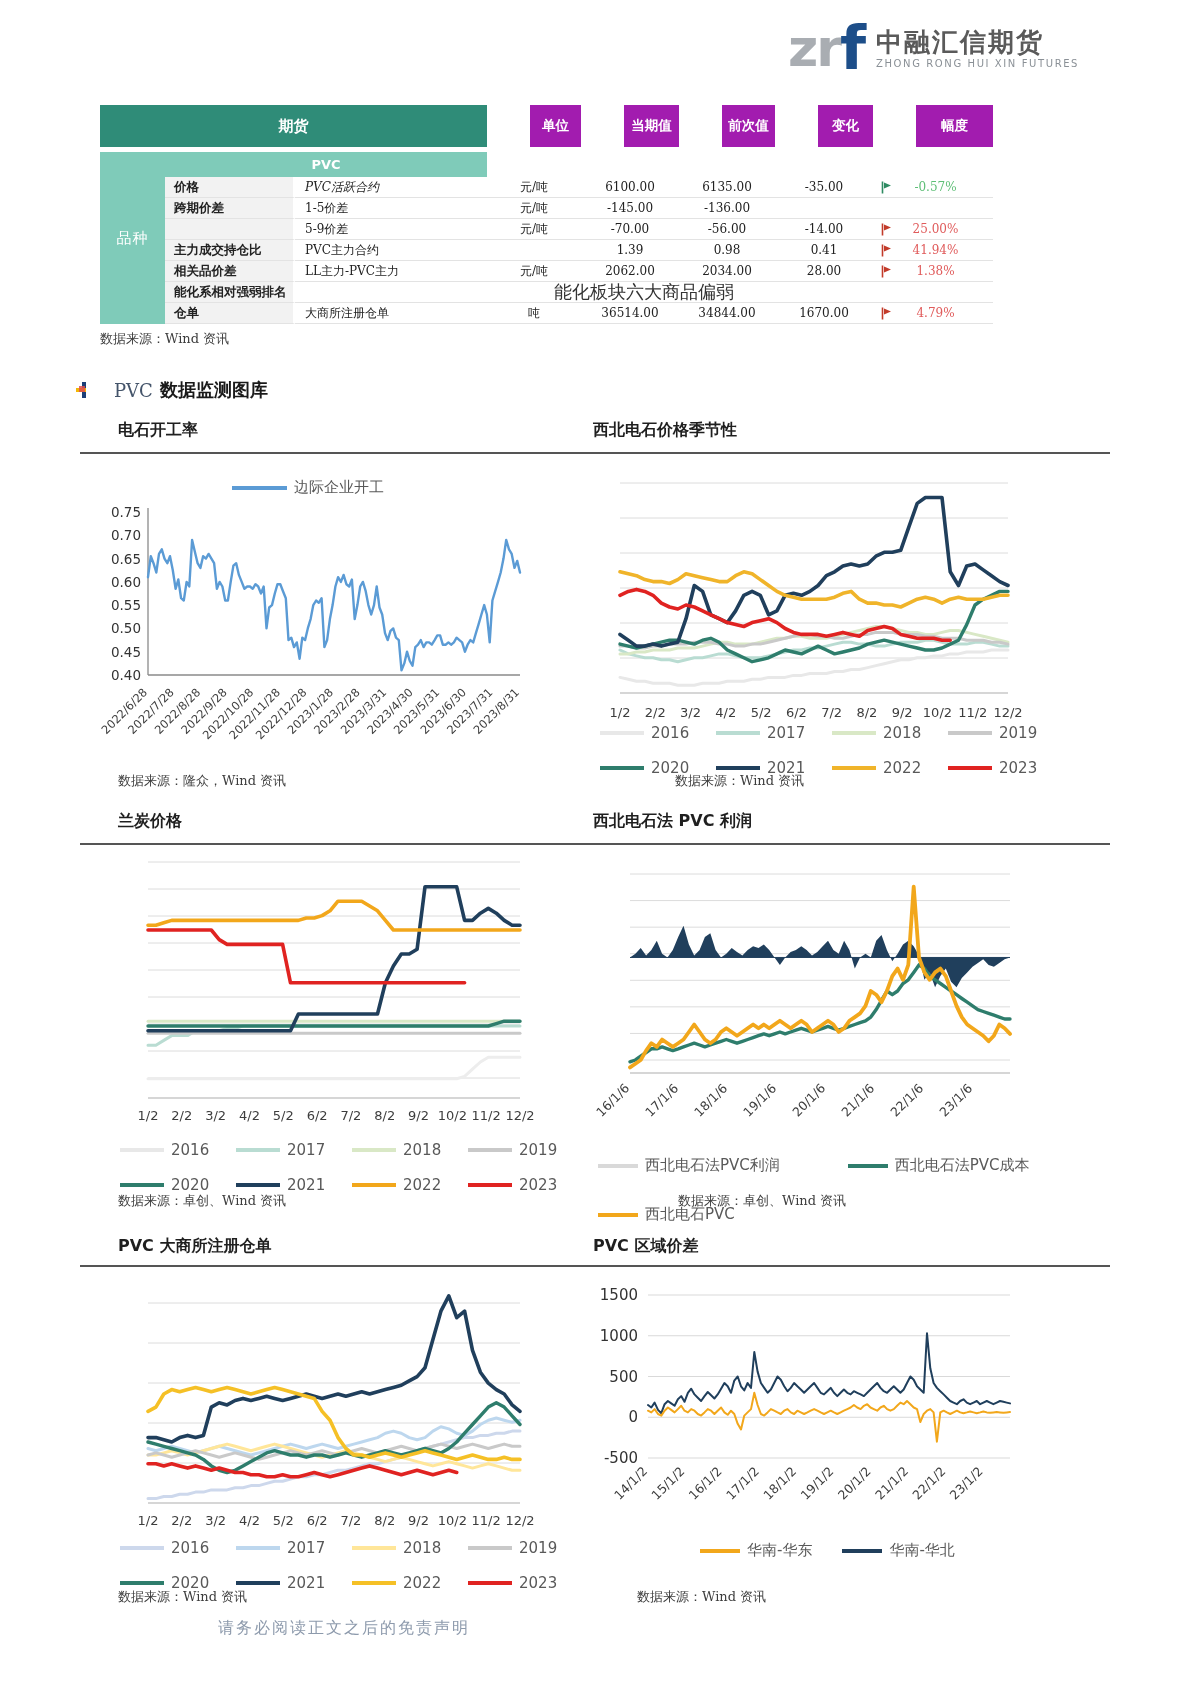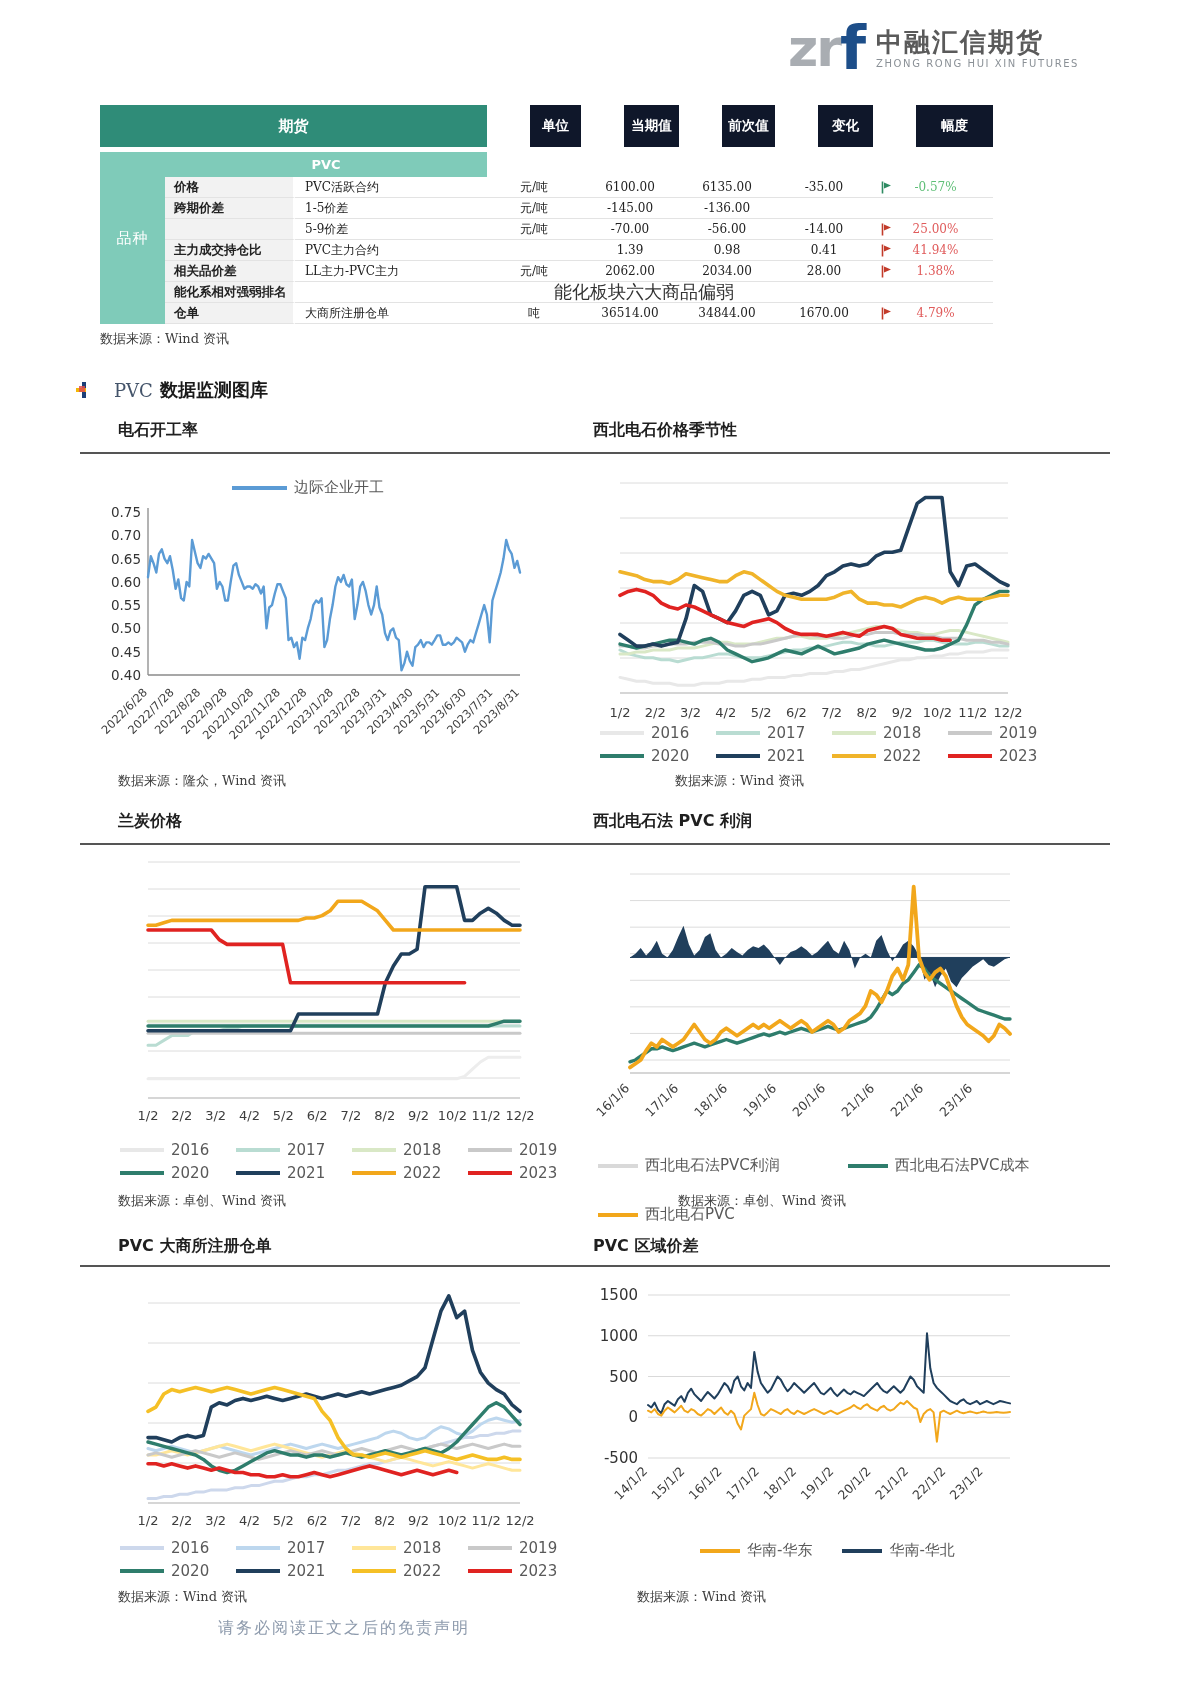--- a/index.html
+++ b/index.html
@@ -13,21 +13,21 @@
   .logo-txt{display:flex;flex-direction:column;}
   .logo-cn{font-size:26px;font-weight:bold;color:#5a5a5a;letter-spacing:2px;line-height:1.2;}
   .logo-en{font-size:10px;color:#8a9096;letter-spacing:1.6px;}
   
   #futures-table{position:absolute;left:100px;top:105px;display:grid;
     grid-template-columns:65px 130px 192px 94px 98px 96px 98px 120px;
     grid-template-rows:42px 5px 25px repeat(7,21px);
     font-family:"DejaVu Serif","Liberation Serif",serif;}
   .th-teal{background:#2f8c78;color:#fff;display:flex;align-items:center;justify-content:center;
     font-weight:bold;font-size:15px;font-family:"DejaVu Sans",sans-serif;}
-  .th-dark{background:#0f172a;color:#fff;display:flex;align-items:center;justify-content:center;
+  .th-dark{background:#a21caf;color:#fff;display:flex;align-items:center;justify-content:center;
     font-weight:bold;font-size:13.5px;border-left:3px solid #fff;font-family:"DejaVu Sans",sans-serif;margin-left:40px;}
   .th-pvc{background:#7fcbb9;color:#fff;display:flex;align-items:center;justify-content:center;
     font-weight:bold;font-size:13px;font-family:"DejaVu Sans",sans-serif;}
   .pinzhong{background:#7fcbb9;color:#fff;display:flex;align-items:center;justify-content:center;
     font-size:15px;letter-spacing:1px;font-family:"DejaVu Sans",sans-serif;}
   .td{display:flex;align-items:center;font-size:12px;color:#222;border-bottom:1px solid #e3e3e3;background:#fff;}
   .td-cat{background:#f2f2f2;font-weight:bold;padding-left:9px;border-right:2px solid #fff;font-size:12.5px;}
   .td-item{padding-left:10px;}
   .td-c{justify-content:center;}
   .td-span{justify-content:center;font-size:18px;color:#333;}
@@ -37,21 +37,21 @@
   
   .src{position:absolute;font-family:"DejaVu Serif","Liberation Serif",serif;font-size:13px;color:#3d3d3d;}
   .section-head{position:absolute;left:76px;top:378px;display:flex;align-items:center;font-size:18px;}
   .sec-icon{width:16px;height:16px;position:relative;margin-right:22px;}
   .sec-icon i{position:absolute;display:block;}
   .sec-pvc{color:#44546a;margin-right:7px;font-family:"DejaVu Serif",serif;}
   .sec-rest{color:#1a1a1a;font-weight:bold;}
   .chart-title{position:absolute;font-weight:bold;font-size:16px;color:#1f1f1f;}
   .rule{position:absolute;left:80px;width:1030px;border-top:2px solid #555;}
   
-  .lg-grid{position:absolute;display:grid;row-gap:2px;}
+  .lg-grid{position:absolute;display:grid;row-gap:14px;}
   .lg-row{position:absolute;display:flex;align-items:center;}
   .lg-item{display:flex;align-items:center;height:21px;margin-right:14px;}
   .lg-swatch{height:4px;width:44px;margin-right:7px;flex:0 0 auto;}
   .lg-label{font-size:15px;color:#595959;white-space:nowrap;}
   .footer{position:absolute;left:218px;top:1618px;font-family:"DejaVu Serif","Liberation Serif",serif;
     font-size:16px;color:#8d9aac;letter-spacing:2px;}
   svg{overflow:visible;font-family:"DejaVu Sans",sans-serif;}
 </style>
 </head>
 <body>
@@ -70,21 +70,21 @@
   <div id="futures-table">
       <div class="th-teal" style="grid-area: 1 / 1 / auto / span 3;">期货</div>
       <div class="th-dark" style="grid-area: 1 / 4;">单位</div>
       <div class="th-dark" style="grid-area: 1 / 5;">当期值</div>
       <div class="th-dark" style="grid-area: 1 / 6;">前次值</div>
       <div class="th-dark" style="grid-area: 1 / 7;">变化</div>
       <div class="th-dark" style="grid-area: 1 / 8;">幅度</div>
       <div class="pinzhong" style="grid-area: 3 / 1 / 11;">品种</div>
       <div class="th-pvc" style="grid-area: 3 / 2 / auto / span 2;">PVC</div>
       <div class="td td-cat" style="grid-area: 4 / 2;">价格</div>
-      <div class="td td-item" style="grid-area: 4 / 3;">PVC活跃合约</div>
+      <div class="td td-item" style="grid-area: 4 / 3; font-style: italic;">PVC活跃合约</div>
       <div class="td td-c" style="grid-area: 4 / 4;">元/吨</div>
       <div class="td td-c" style="grid-area: 4 / 5;">6100.00</div>
       <div class="td td-c" style="grid-area: 4 / 6;">6135.00</div>
       <div class="td td-c" style="grid-area: 4 / 7;">-35.00</div>
       <div class="td td-pct" style="grid-area: 4 / 8;">
         <svg class="flag" viewBox="0 0 11 13">
           <line x1="1.5" y1="0.5" x2="1.5" y2="12.5" stroke="#2e8b62" stroke-width="1.6"></line>
           <path d="M3 1.5 L10 4.5 L3 7.5 Z" fill="#2e8b62"></path>
         </svg>
         <span class="pct-txt" style="color: rgb(95, 191, 119);">-0.57%</span>

